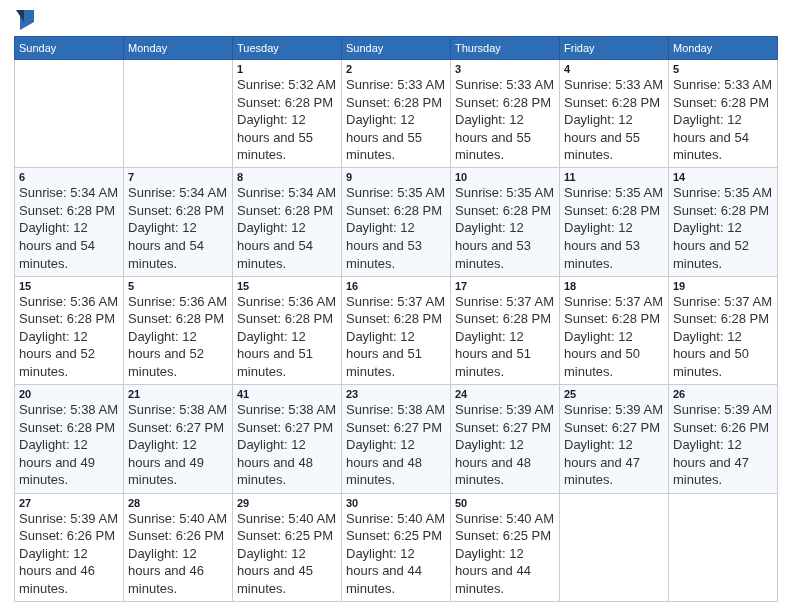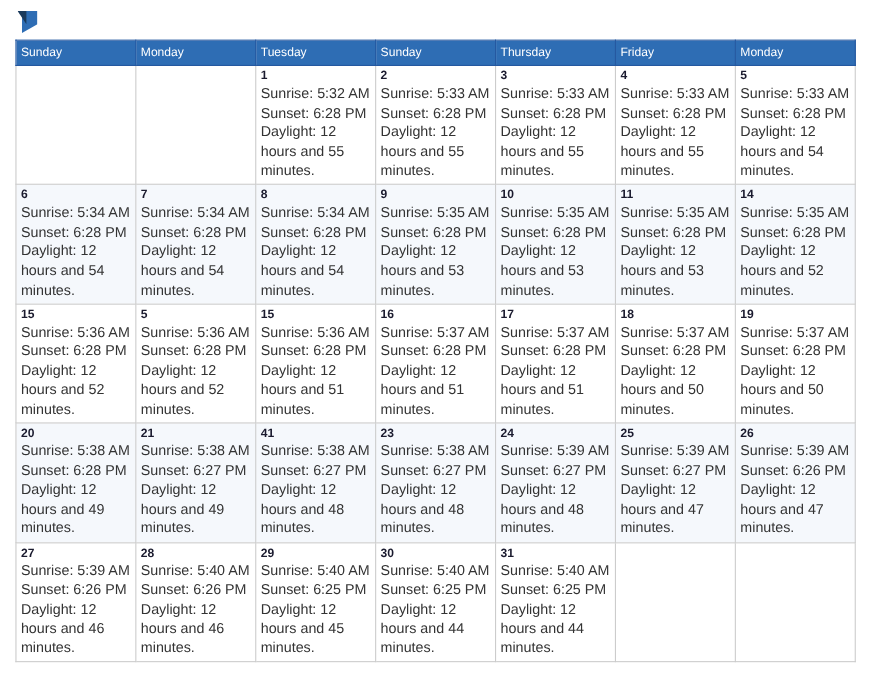--- a/index.html
+++ b/index.html
@@ -325,21 +325,21 @@
 Sunset: 6:25 PM
 Daylight: 12 hours and 45 minutes.</div>
           </td>
           <td>
             <span class="day-num">30</span>
             <div class="day-info">Sunrise: 5:40 AM
 Sunset: 6:25 PM
 Daylight: 12 hours and 44 minutes.</div>
           </td>
           <td>
-            <span class="day-num">31</span>
+            <span class="day-num">50</span>
             <div class="day-info">Sunrise: 5:40 AM
 Sunset: 6:25 PM
 Daylight: 12 hours and 44 minutes.</div>
           </td>
           <td class="empty-cell"></td>
           <td class="empty-cell"></td>
         </tr>
       </tbody>
   </table>
 </div>

